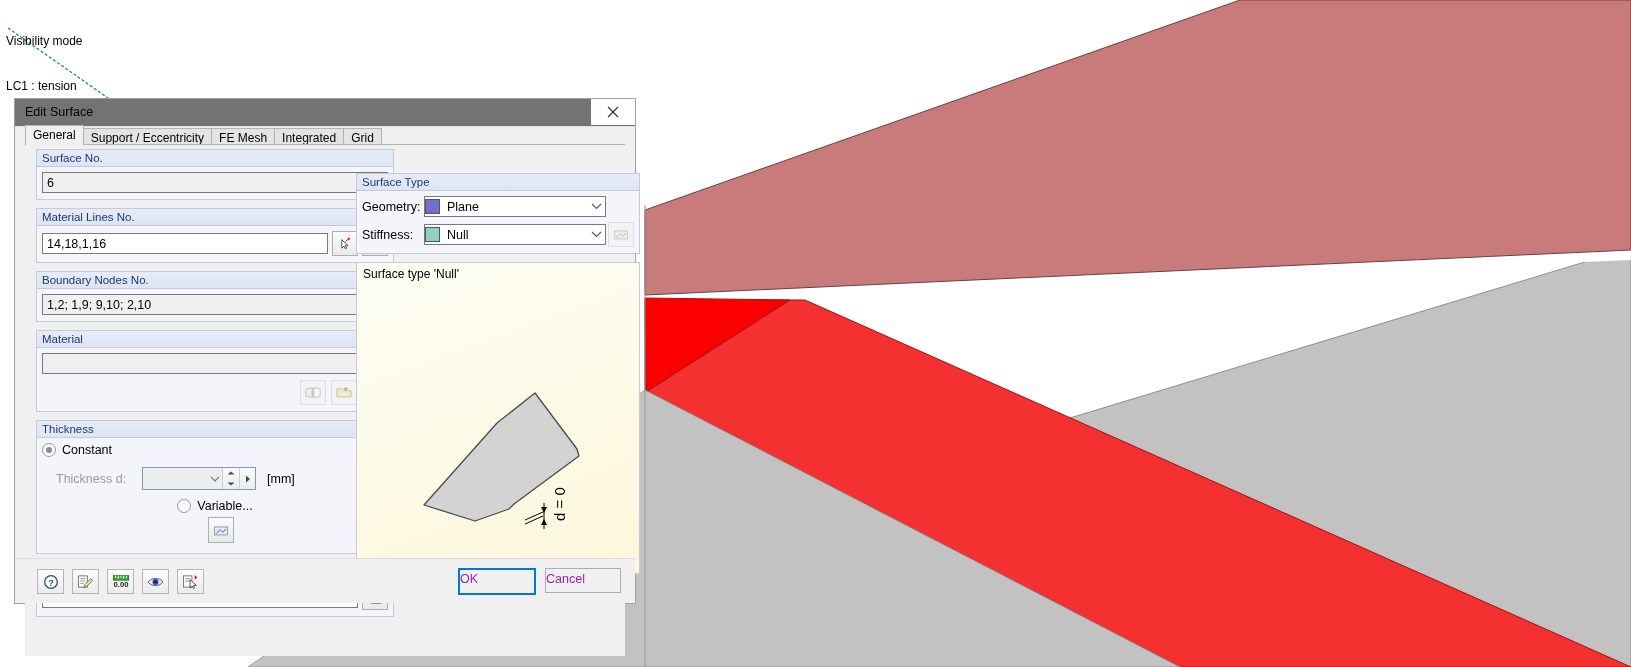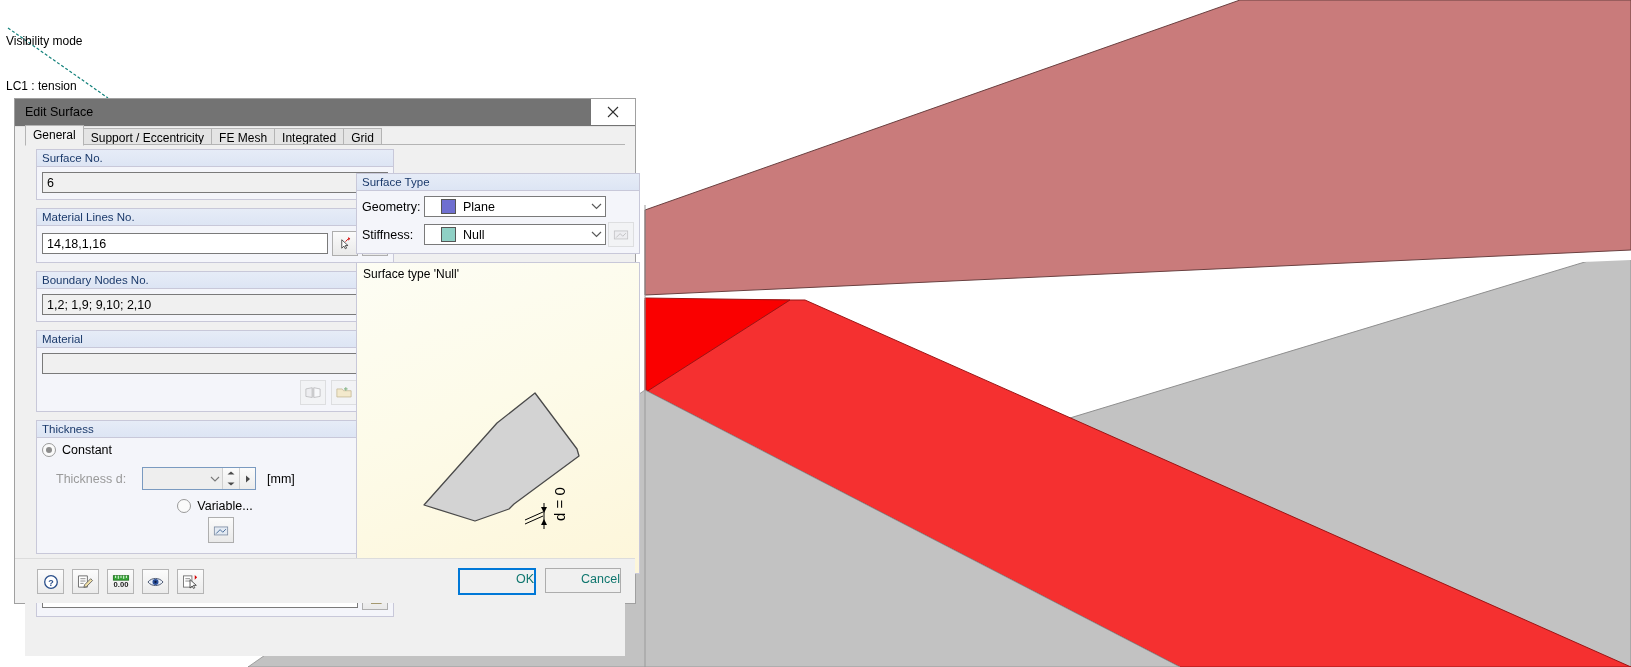--- a/index.html
+++ b/index.html
@@ -68,21 +68,21 @@
   .iconbtn{
     width:24px;height:23px;flex:0 0 24px;border:1px solid #aeaeae;
     background:linear-gradient(#fbfbfb,#e9e9e9);
     display:flex;align-items:center;justify-content:center;cursor:default;
   }
   .iconbtn.dis{border-color:#cccccc;background:#f2f2f2;opacity:.55;}
 
   
   .combo{
     position:relative;box-sizing:border-box;height:21px;border:1px solid #7a7a7a;background:#f0f0f0;
-    display:flex;align-items:center;padding-left:16px;font-size:12.5px;
+    display:flex;align-items:center;padding-left:0;font-size:12.5px;
   }
   .combo.white{background:#ffffff;}
   .combo .cv{flex:1;overflow:hidden;white-space:nowrap;}
   .combo .arrow{
     width:17px;height:100%;display:flex;align-items:center;justify-content:center;
   }
   .sw{width:13px;height:13px;border:1px solid #555;margin-right:7px;flex:0 0 13px;}
 
   .lbl{font-size:12.5px;color:#000;}
   .lbl.dim{color:#9a9a9a;}
@@ -121,22 +121,22 @@
 
   
   #bottombar{position:absolute;left:0;bottom:0;width:620px;height:44px;background:#f0f0f0;border-top:1px solid #dcdcdc;}
   #btnTools{position:absolute;left:22px;top:10px;display:flex;gap:8px;}
   .tbtn{
     width:25px;height:23px;border:1px solid #b5b5b5;background:linear-gradient(#fcfcfc,#ebebeb);
     display:flex;align-items:center;justify-content:center;cursor:default;
   }
   #okcancel{position:absolute;right:14px;top:9px;display:flex;gap:9px;}
   .dbtn{
-    width:74px;height:23px;font-size:12.5px;line-height:21px;text-align:right;
-    border:1px solid #adadad;background:#f0f0f0;color:#0f766e;cursor:default;
+    width:74px;height:23px;font-size:12.5px;line-height:21px;text-align:left;
+    border:1px solid #adadad;background:#f0f0f0;color:#a21caf;cursor:default;
     font-family:"Liberation Sans","DejaVu Sans",sans-serif;
   }
   .dbtn.default{border:2px solid #0078d7;line-height:19px;}
 </style>
 </head>
 <body>
 
 <div id="viewport">
   <svg width="1631" height="667" viewBox="0 0 1631 667">
 

